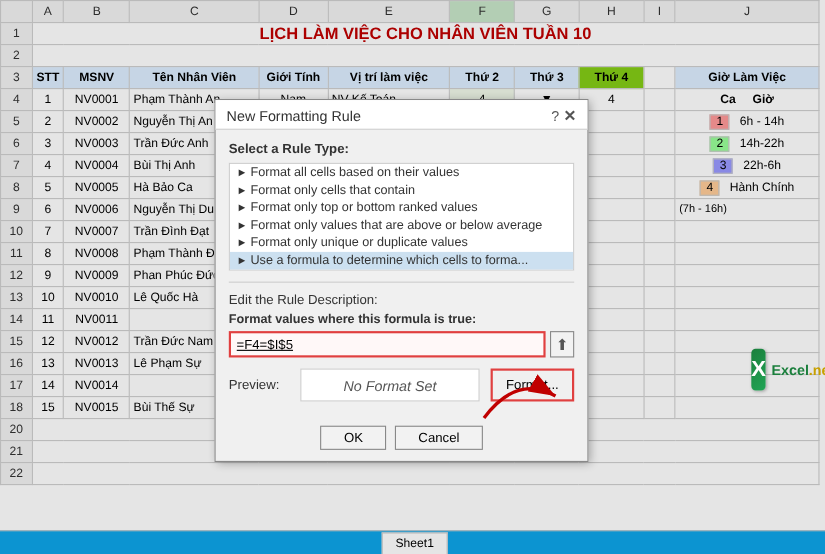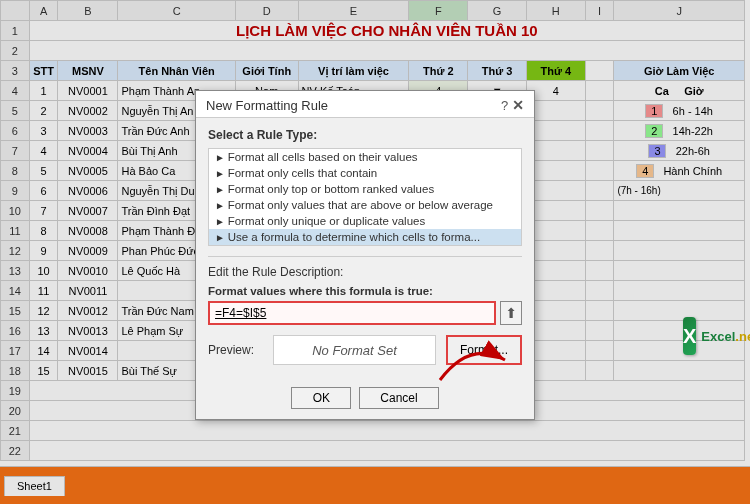--- a/index.html
+++ b/index.html
@@ -60,26 +60,27 @@
       min-width: 22px;
     }
     .cell-center { text-align: center; }
     .col-f { background: #f0f8e8; }
 
     .sheet-tab-bar {
       position: absolute;
       bottom: 0;
       left: 0;
       width: 100%;
-      background: #f97316;
+      background: #0ea5e9;
       border-top: 1px solid #ccc;
-      height: 38px;
+      height: 22px;
       display: flex;
       align-items: center;
       padding-left: 4px;
+      justify-content: center;
     }
     .sheet-tab {
       background: #fff;
       border: 1px solid #ccc;
       border-bottom: none;
       padding: 2px 12px;
       font-size: 11px;
       cursor: pointer;
       height: 20px;
       display: flex;
@@ -558,24 +559,20 @@
         <td>Bùi Thế Sự</td>
         <td></td>
         <td></td>
         <td class="cell-center col-f"></td>
         <td></td>
         <td></td>
         <td></td>
         <td></td>
       </tr>
 
-      <tr>
-        <td class="row-header">19</td>
-        <td colspan="10"></td>
-      </tr>
       <tr>
         <td class="row-header">20</td>
         <td colspan="10"></td>
       </tr>
       <tr>
         <td class="row-header">21</td>
         <td colspan="10"></td>
       </tr>
       <tr>
         <td class="row-header">22</td>

